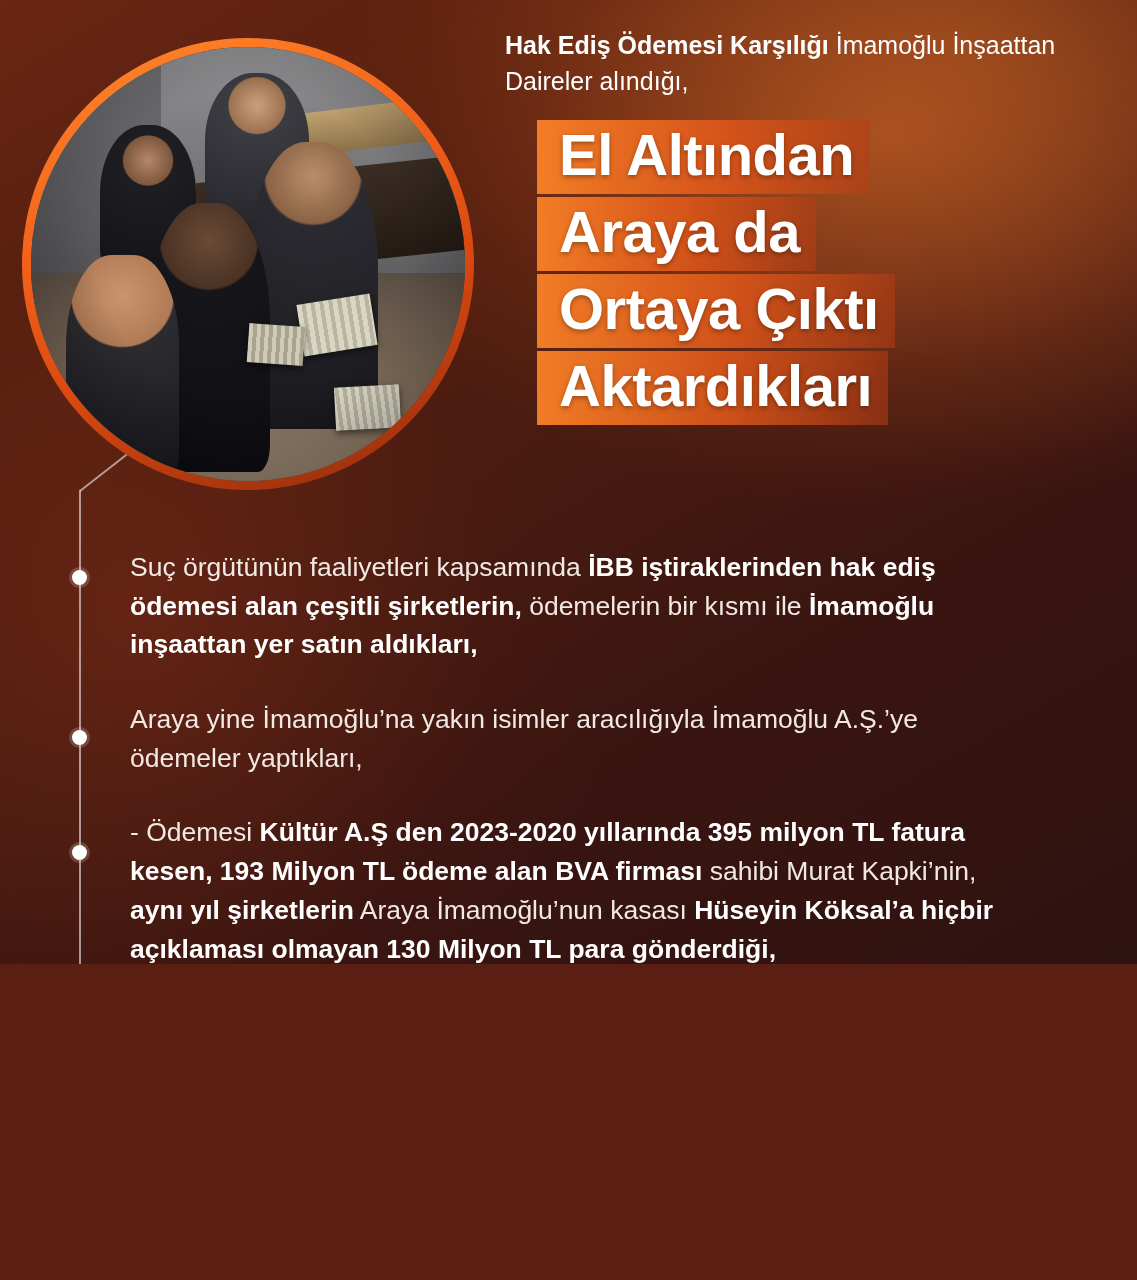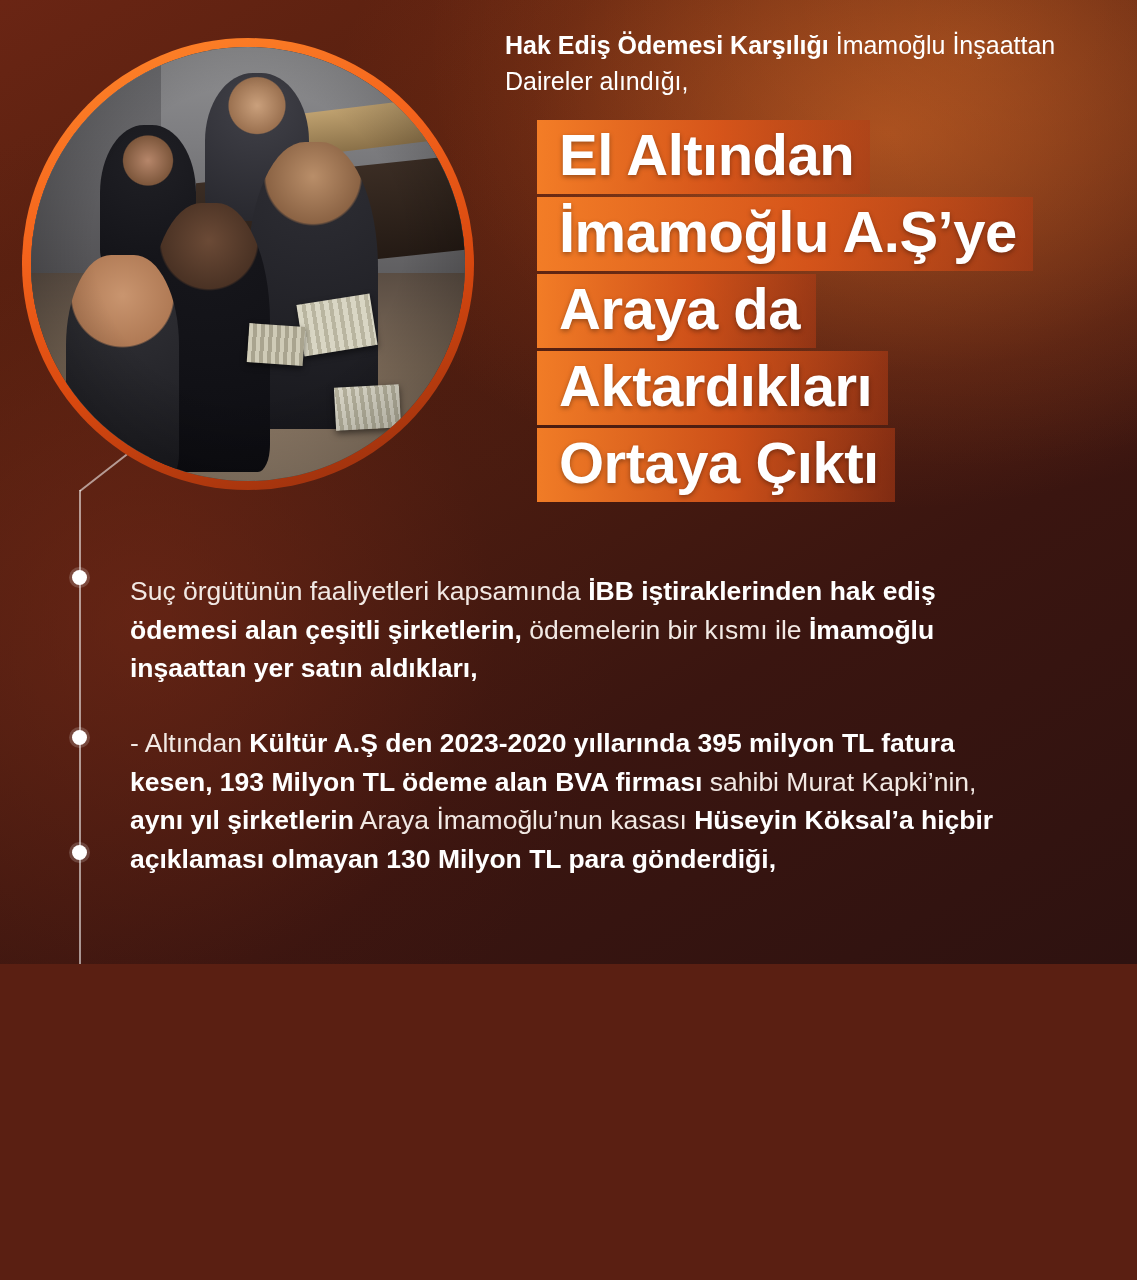--- a/index.html
+++ b/index.html
@@ -196,21 +196,21 @@
     height: 15px;
     border-radius: 50%;
     background: #ffffff;
     box-shadow: 0 0 0 3px rgba(255,255,255,0.18);
   }
 
   
   .body {
     position: absolute;
     left: 130px;
-    top: 572px;
+    top: 548px;
     width: 905px;
     color: #f2e9e4;
     font-size: 26.5px;
     line-height: 1.46;
     z-index: 3;
   }
   .body p {
     margin: 0 0 36px 0;
     font-weight: 400;
   }
@@ -240,33 +240,33 @@
       <div class="ph-vign"></div>
     </div>
   </div>
 
   <div class="kicker">
     <b>Hak Ediş Ödemesi Karşılığı</b><span> İmamoğlu İnşaattan Daireler alındığı,</span>
   </div>
 
   <div class="headline">
     <div class="hl">El Altından</div>
-    <div class="hl">İmamoğlu A.Ş’ye</div>
     <div class="hl">Araya da</div>
+    <div class="hl">Ortaya Çıktı</div>
     <div class="hl">Aktardıkları</div>
-    <div class="hl">Ortaya Çıktı</div>
   </div>
 
   <div class="timeline">
     <div class="tl-stub"></div>
     <div class="tl-line"></div>
     <div class="tl-dot" style="top:80px"></div>
     <div class="tl-dot" style="top:240px"></div>
     <div class="tl-dot" style="top:355px"></div>
     <div class="tl-dot" style="top:615px"></div>
   </div>
 
   <div class="body">
     <p><span>Suç örgütünün faaliyetleri kapsamında </span><b>İBB iştiraklerinden hak ediş ödemesi alan çeşitli şirketlerin,</b><span> ödemelerin bir kısmı ile </span><b>İmamoğlu inşaattan yer satın aldıkları,</b></p>
-    <p><span>- Altından </span><b>Kültür A.Ş den 2023-2020 yıllarında 395 milyon TL fatura kesen, 193 Milyon TL ödeme alan BVA firması</b><span> sahibi Murat Kapki’nin, </span><b>aynı yıl şirketlerin</b><span> Araya İmamoğlu’nun kasası </span><b>Hüseyin Köksal’a hiçbir açıklaması olmayan 130 Milyon TL para gönderdiği,</b></p>
+    <p><span>Araya yine İmamoğlu’na yakın isimler aracılığıyla İmamoğlu A.Ş.’ye ödemeler yaptıkları,</span></p>
+    <p><span>- Ödemesi </span><b>Kültür A.Ş den 2023-2020 yıllarında 395 milyon TL fatura kesen, 193 Milyon TL ödeme alan BVA firması</b><span> sahibi Murat Kapki’nin, </span><b>aynı yıl şirketlerin</b><span> Araya İmamoğlu’nun kasası </span><b>Hüseyin Köksal’a hiçbir açıklaması olmayan 130 Milyon TL para gönderdiği,</b></p>
   </div>
 
 </div>
 
 </body></html>

